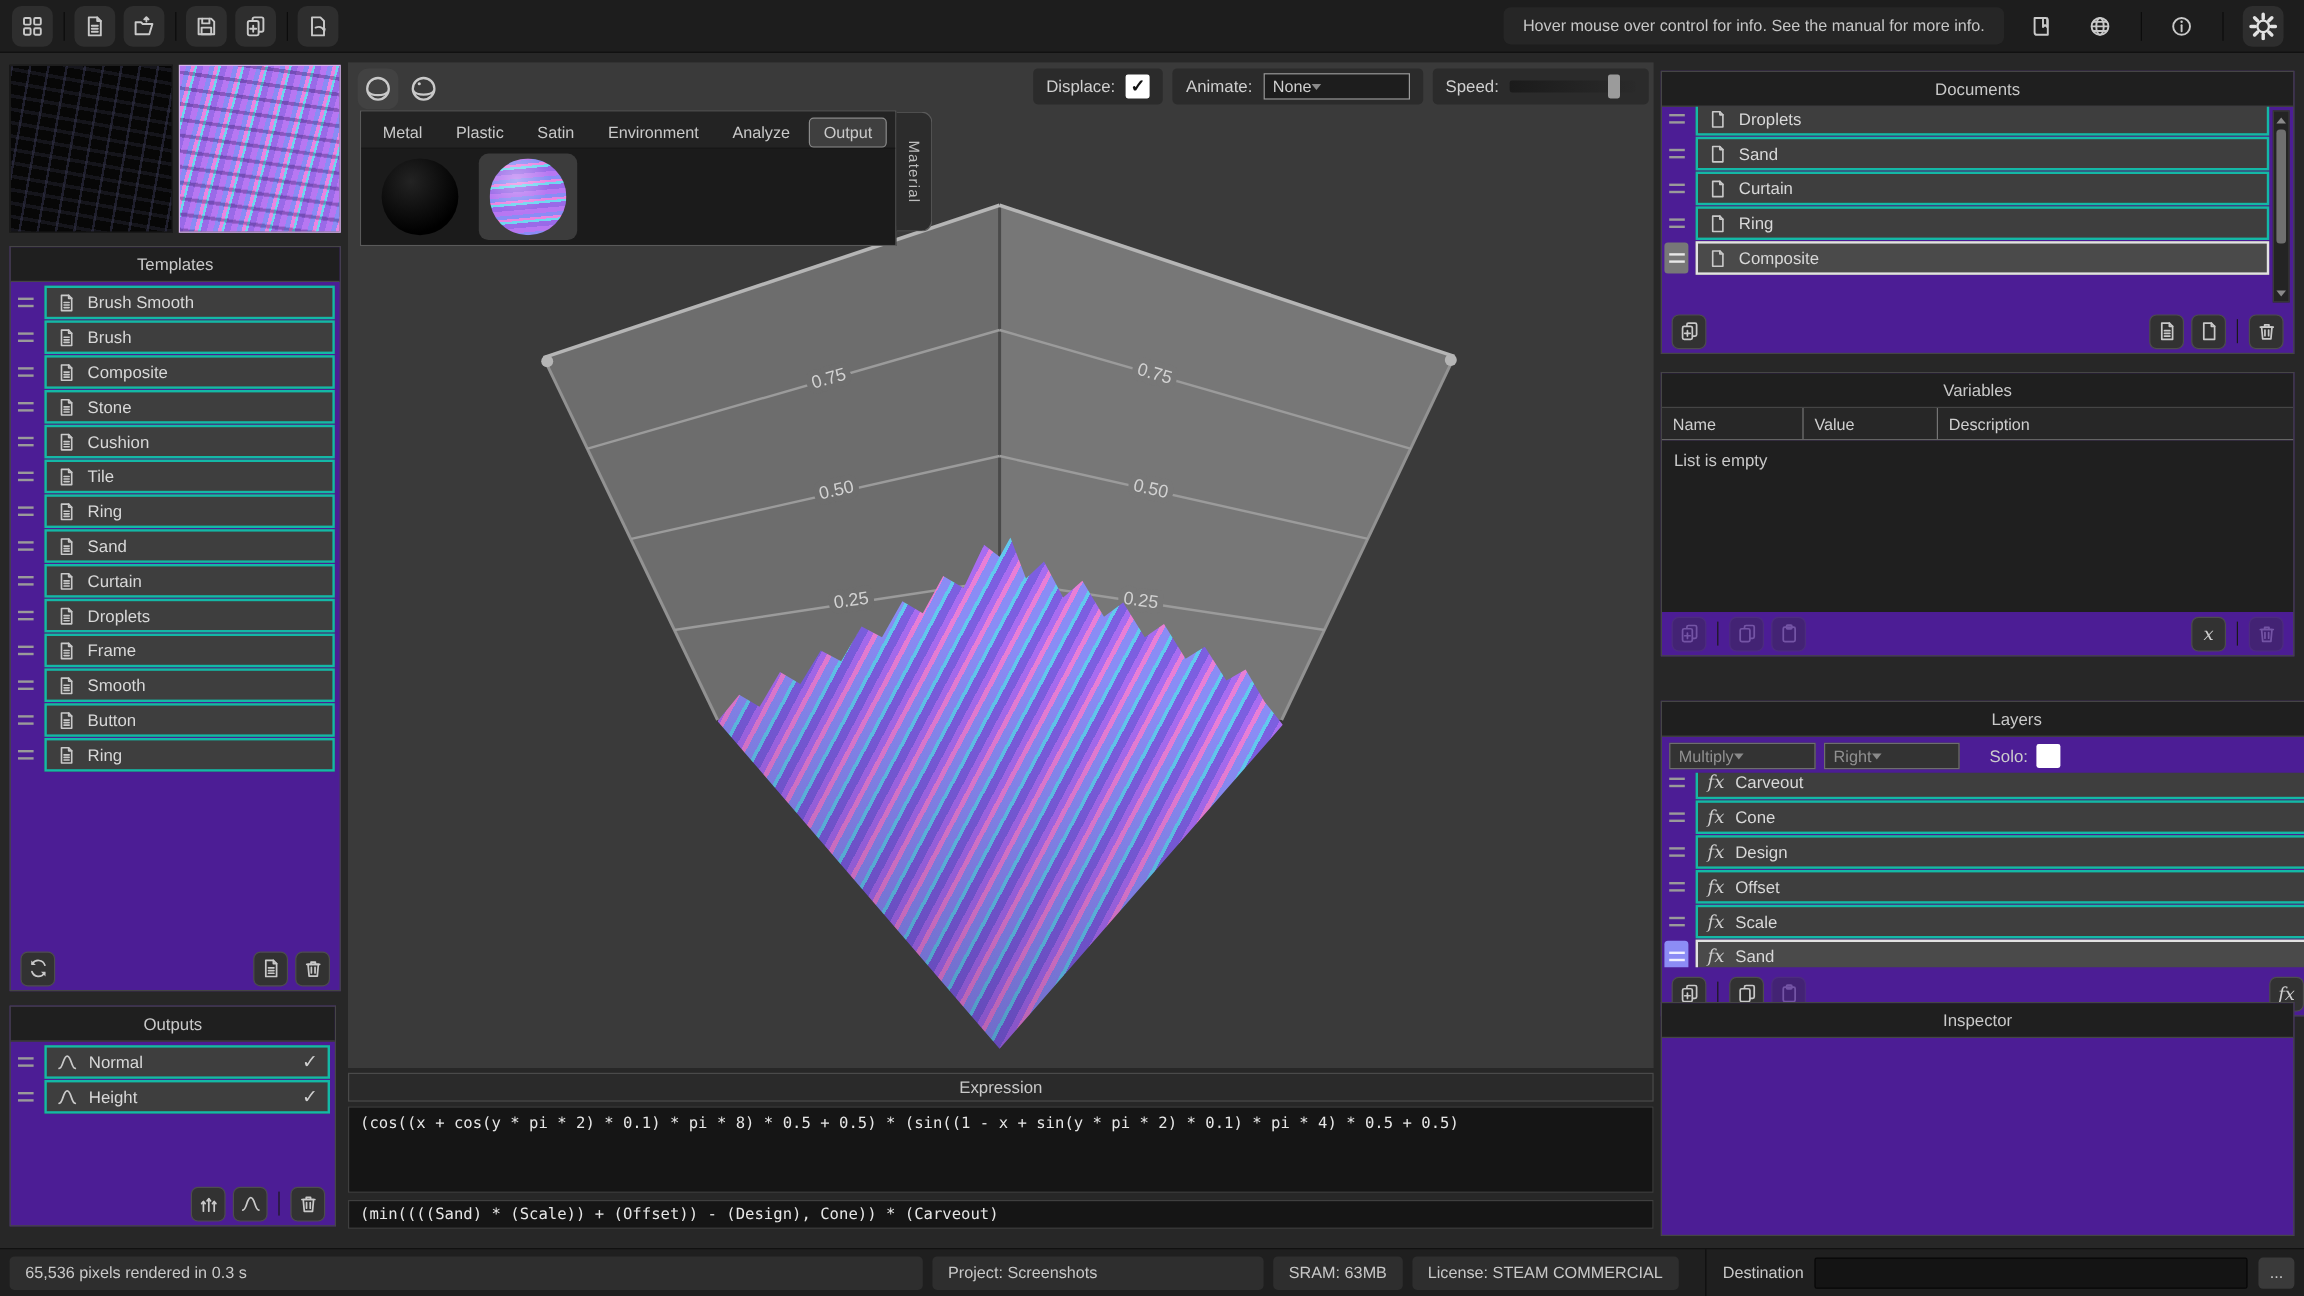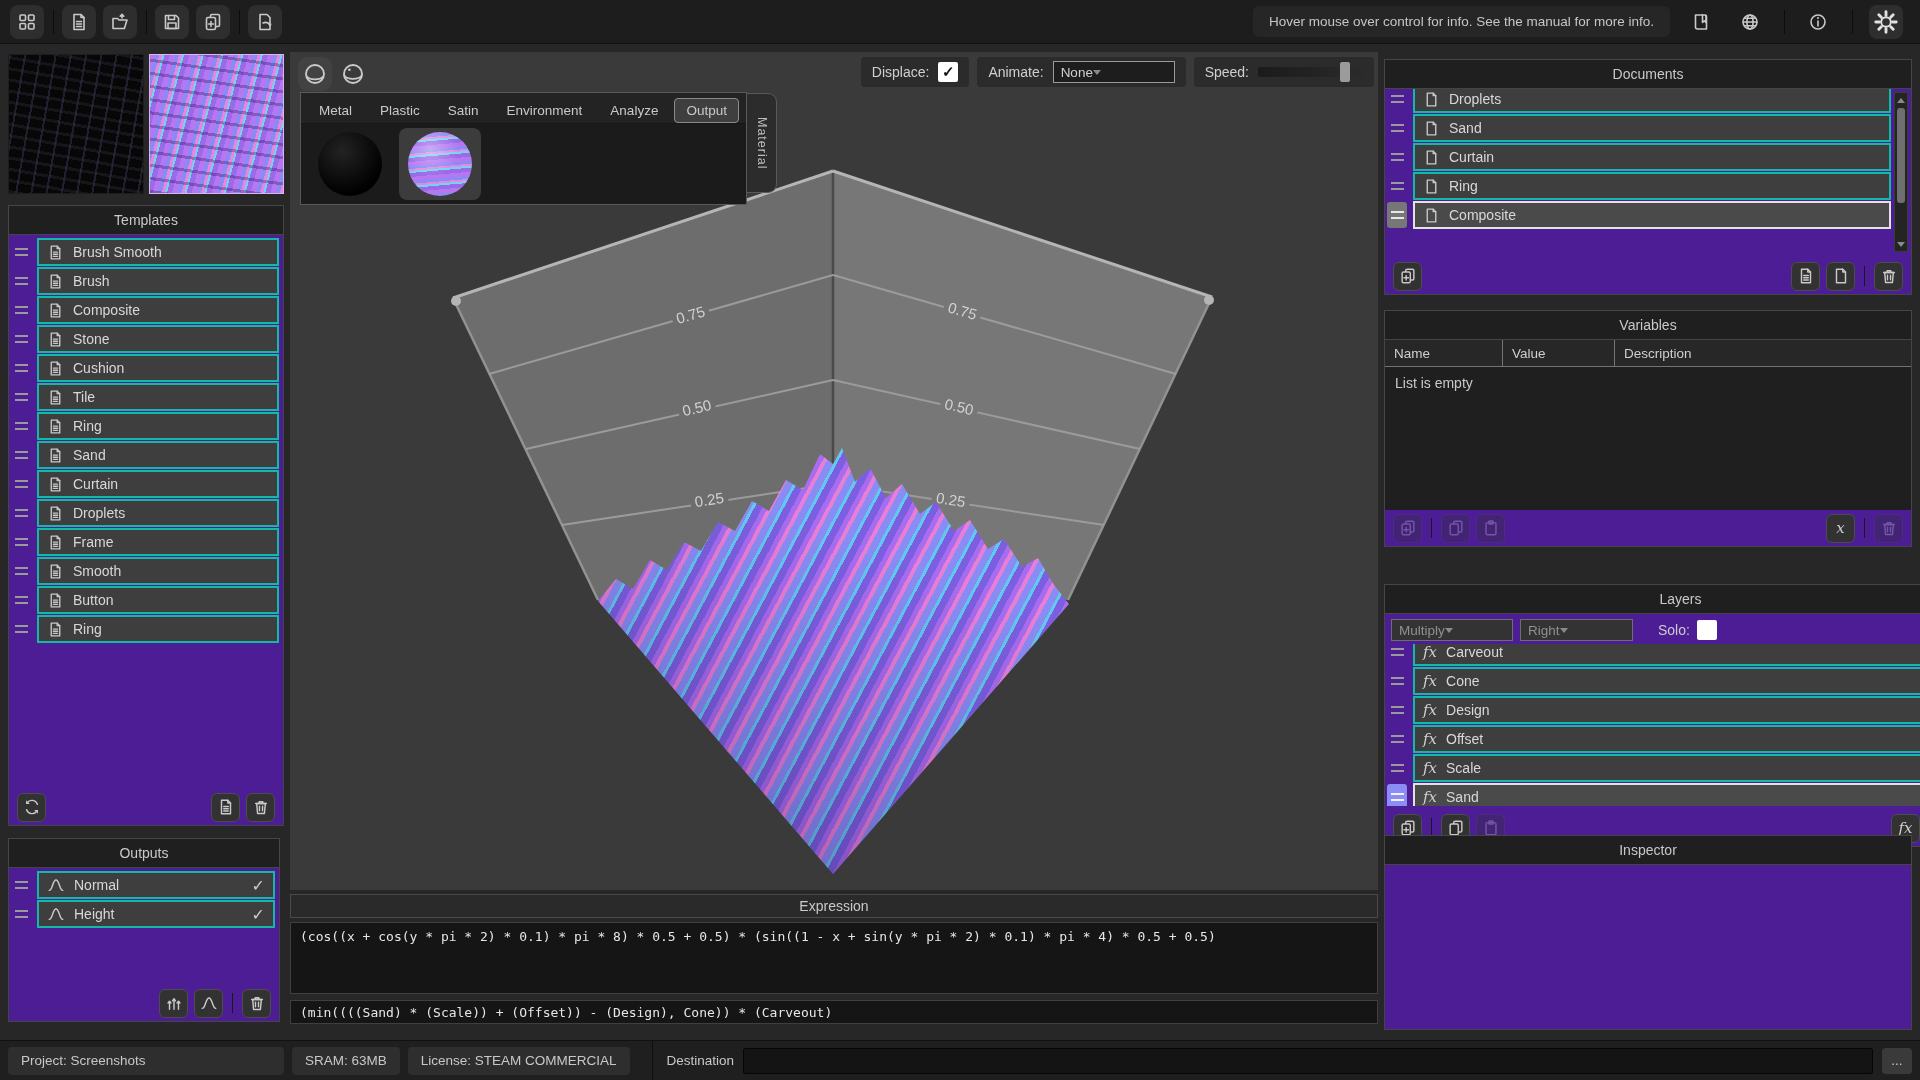--- a/index.html
+++ b/index.html
@@ -904,20 +904,21 @@
           </svg>
         </div>
     </div>
   </div>
 
   <div class="panel" style="left:1384px;top:835px;width:528px;height:195px">
     <div class="panel-h">Inspector</div>
   </div>
 
   <div class="statusbar">
+    <div class="sb-box" style="width:735px">65,536 pixels rendered in 0.3 s</div>
     <div class="sb-box" style="width:250px">Project: Screenshots</div>
     <div class="sb-box">SRAM: 63MB</div>
     <div class="sb-box">License: STEAM COMMERCIAL</div>
     <div class="sb-right">
       <span>Destination</span>
       <div class="sb-input"></div>
       <div class="sb-more">...</div>
     </div>
   </div>
 

